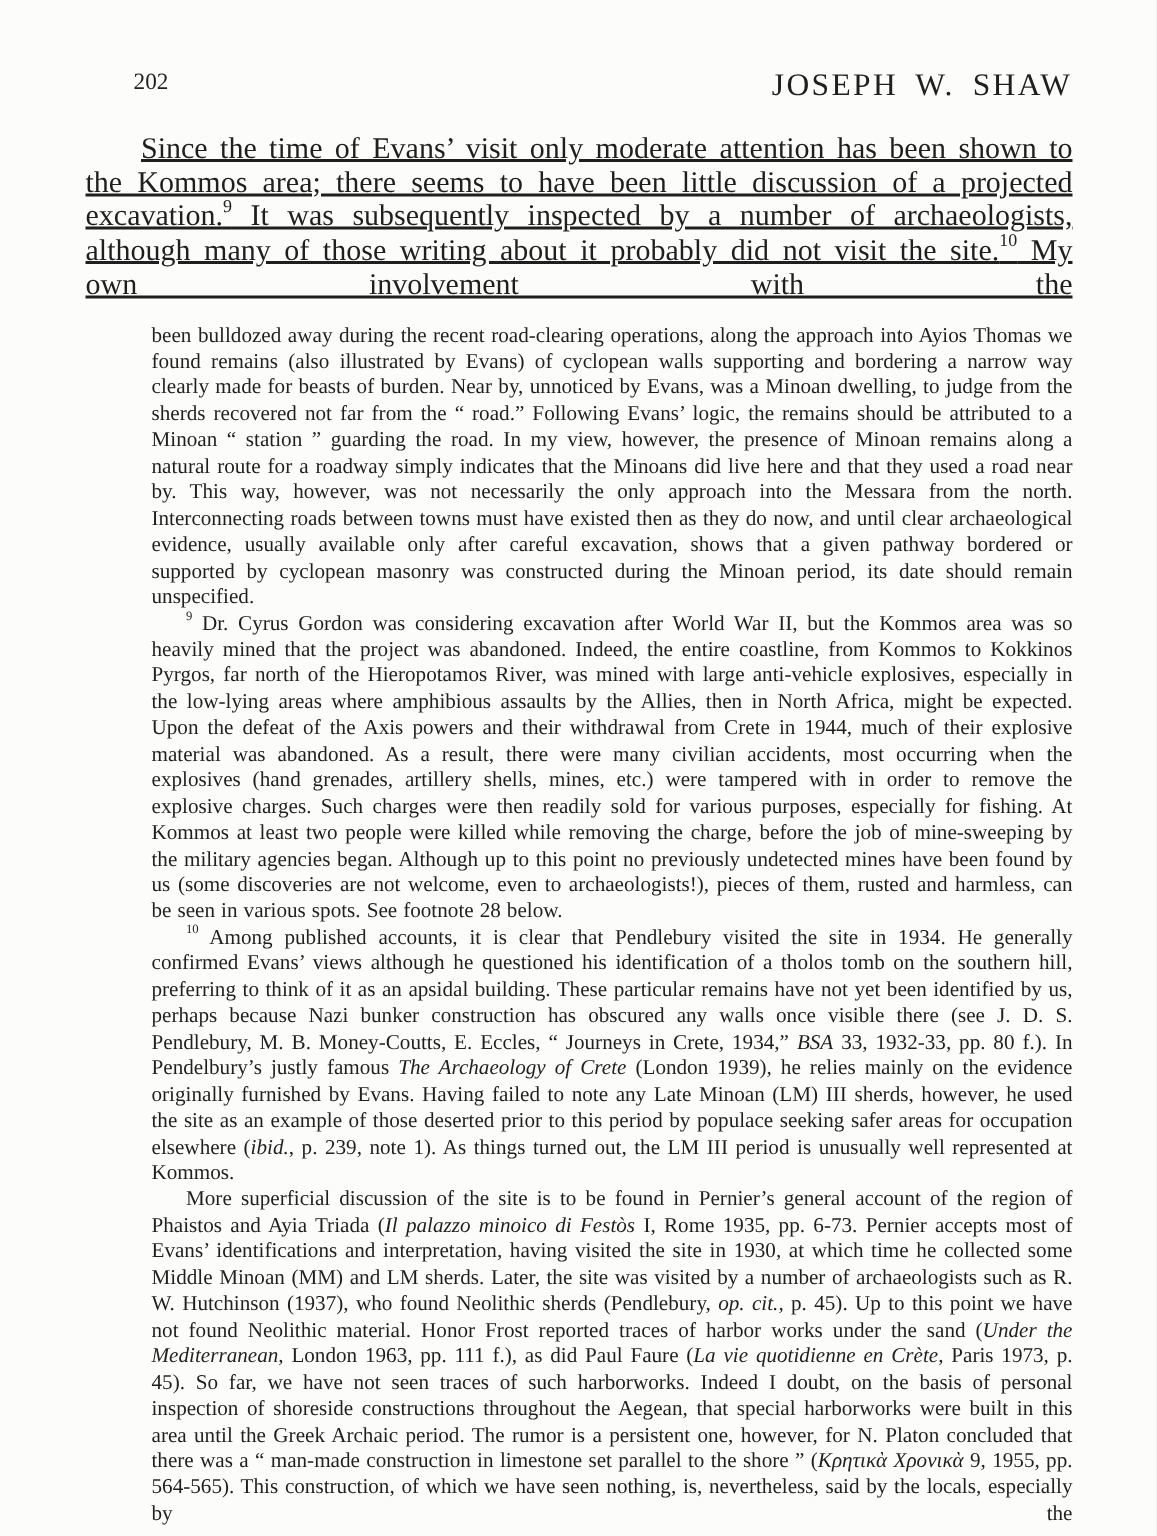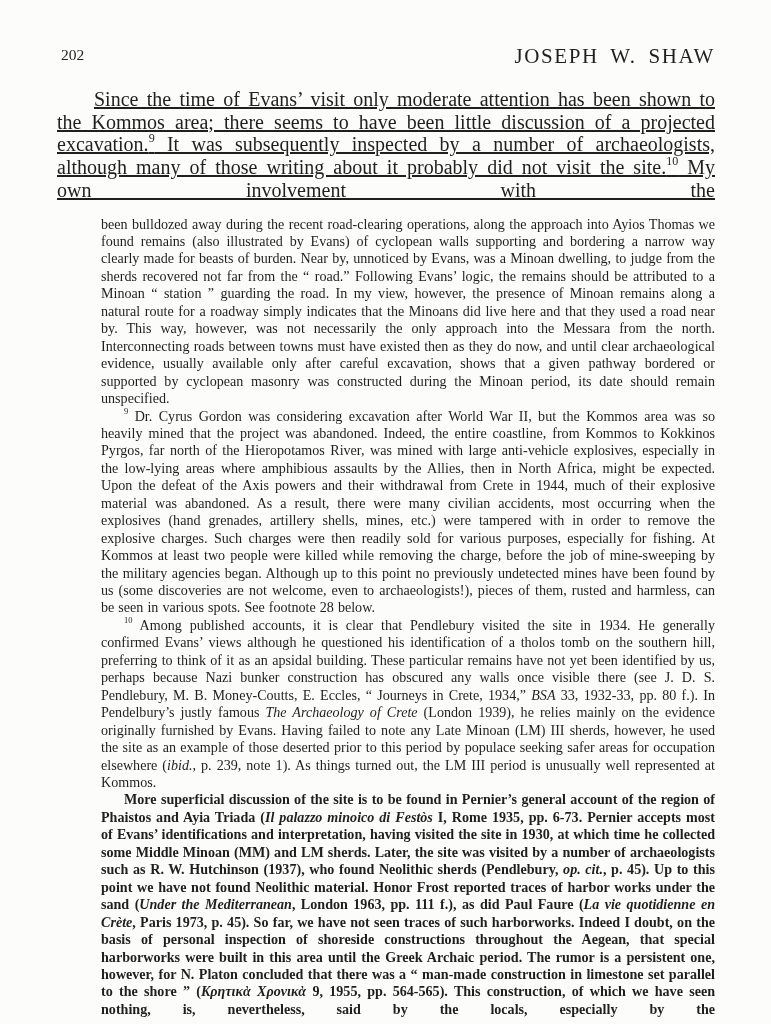--- a/index.html
+++ b/index.html
@@ -16,20 +16,21 @@
     background: var(--paper);
     color: var(--ink);
     font-family: "Liberation Serif", "DejaVu Serif", serif;
     padding: 44px 56px 20px 57px;
     overflow: hidden;
   }
   .running-header {
     position: relative;
     height: 22px;
     margin-bottom: 22px;
+    margin-left: 28px;
   }
   .page-number {
     position: absolute;
     left: 4px;
     top: 2px;
     font-size: 15.5px;
   }
   .running-head {
     position: absolute;
     left: 0;
@@ -52,21 +53,21 @@
   .footnotes {
     margin-top: 14px;
     font-size: 14.1px;
     line-height: 17.45px;
     text-align: justify;
     word-spacing: 0.5px;
     margin-left: 44px;
   }
   .fn { margin: 0; }
   .fn.indent { text-indent: 23px; }
-  .fn.runs-on { text-align-last: justify; font-weight: bold; }
+  .fn.runs-on { text-align-last: justify; }
   sup {
     font-size: 0.60em;
     line-height: 0;
     position: relative;
     top: -0.15em;
     vertical-align: super;
   }
 </style>
 </head>
 <body>

